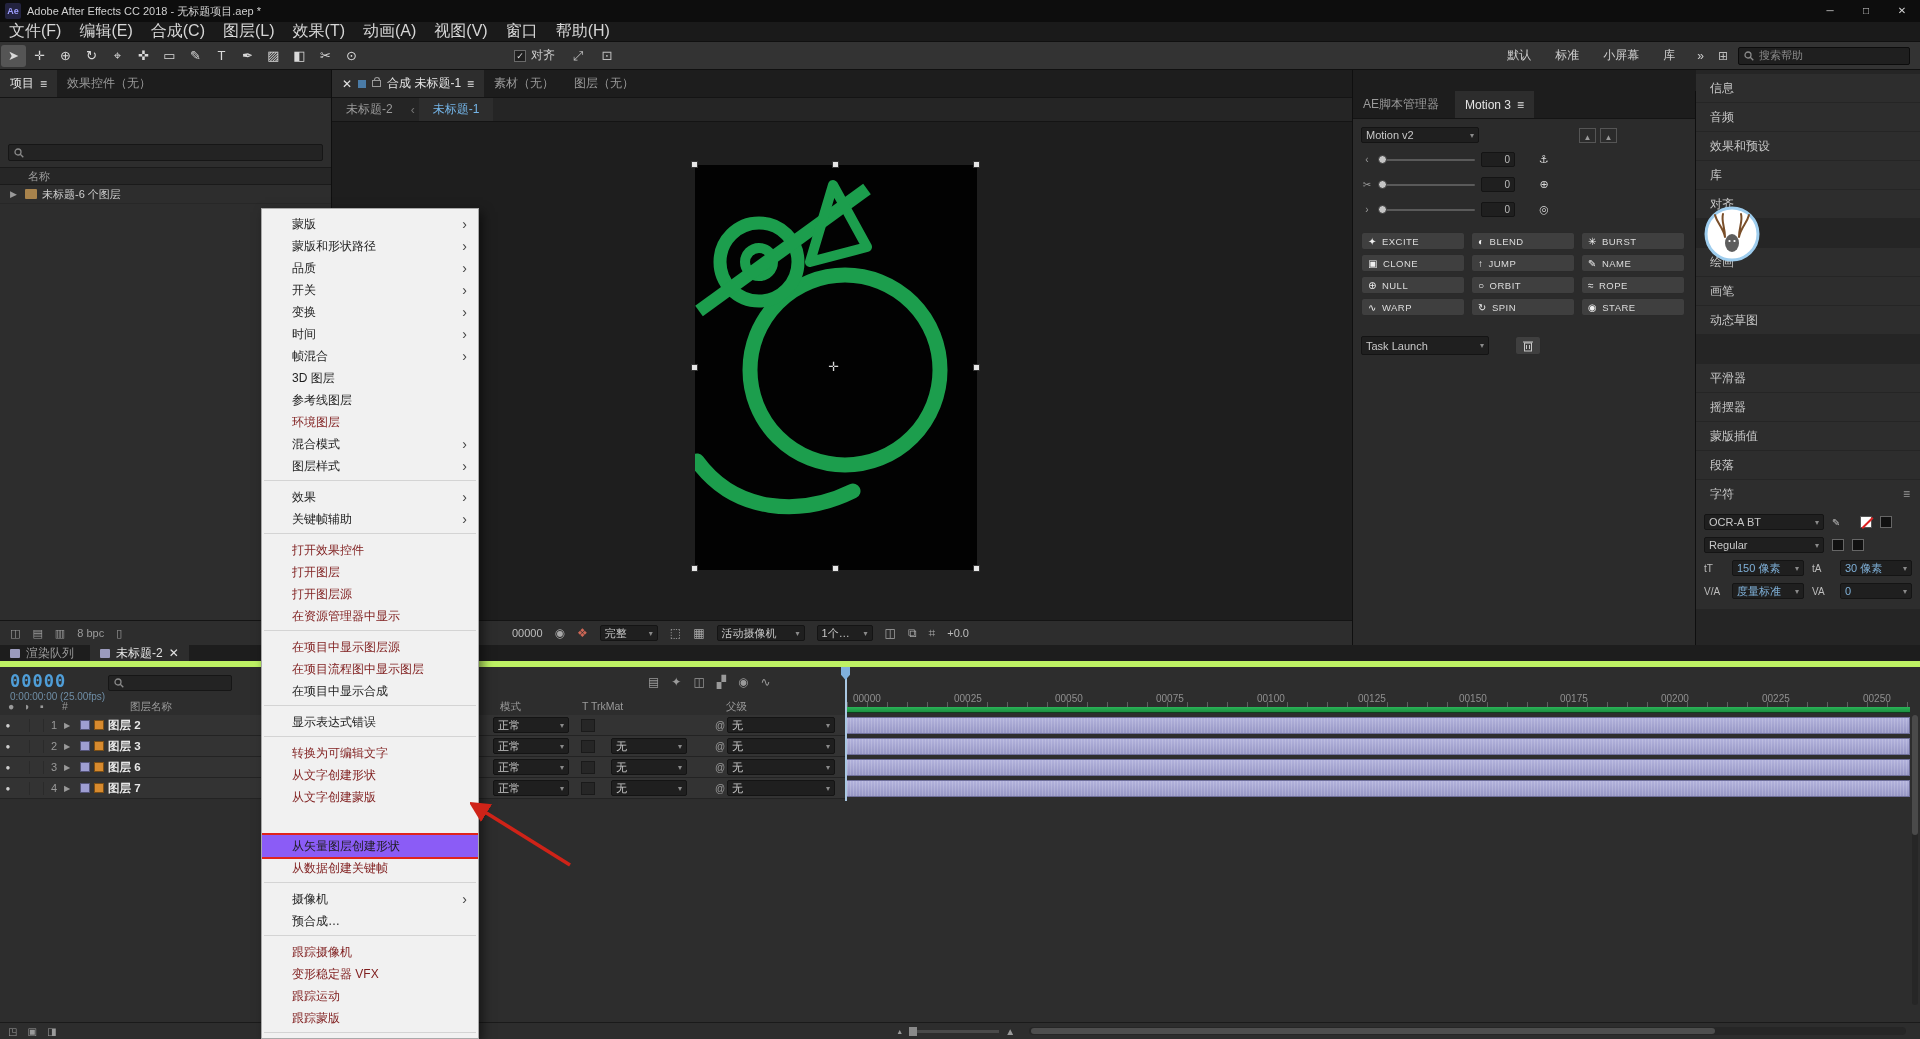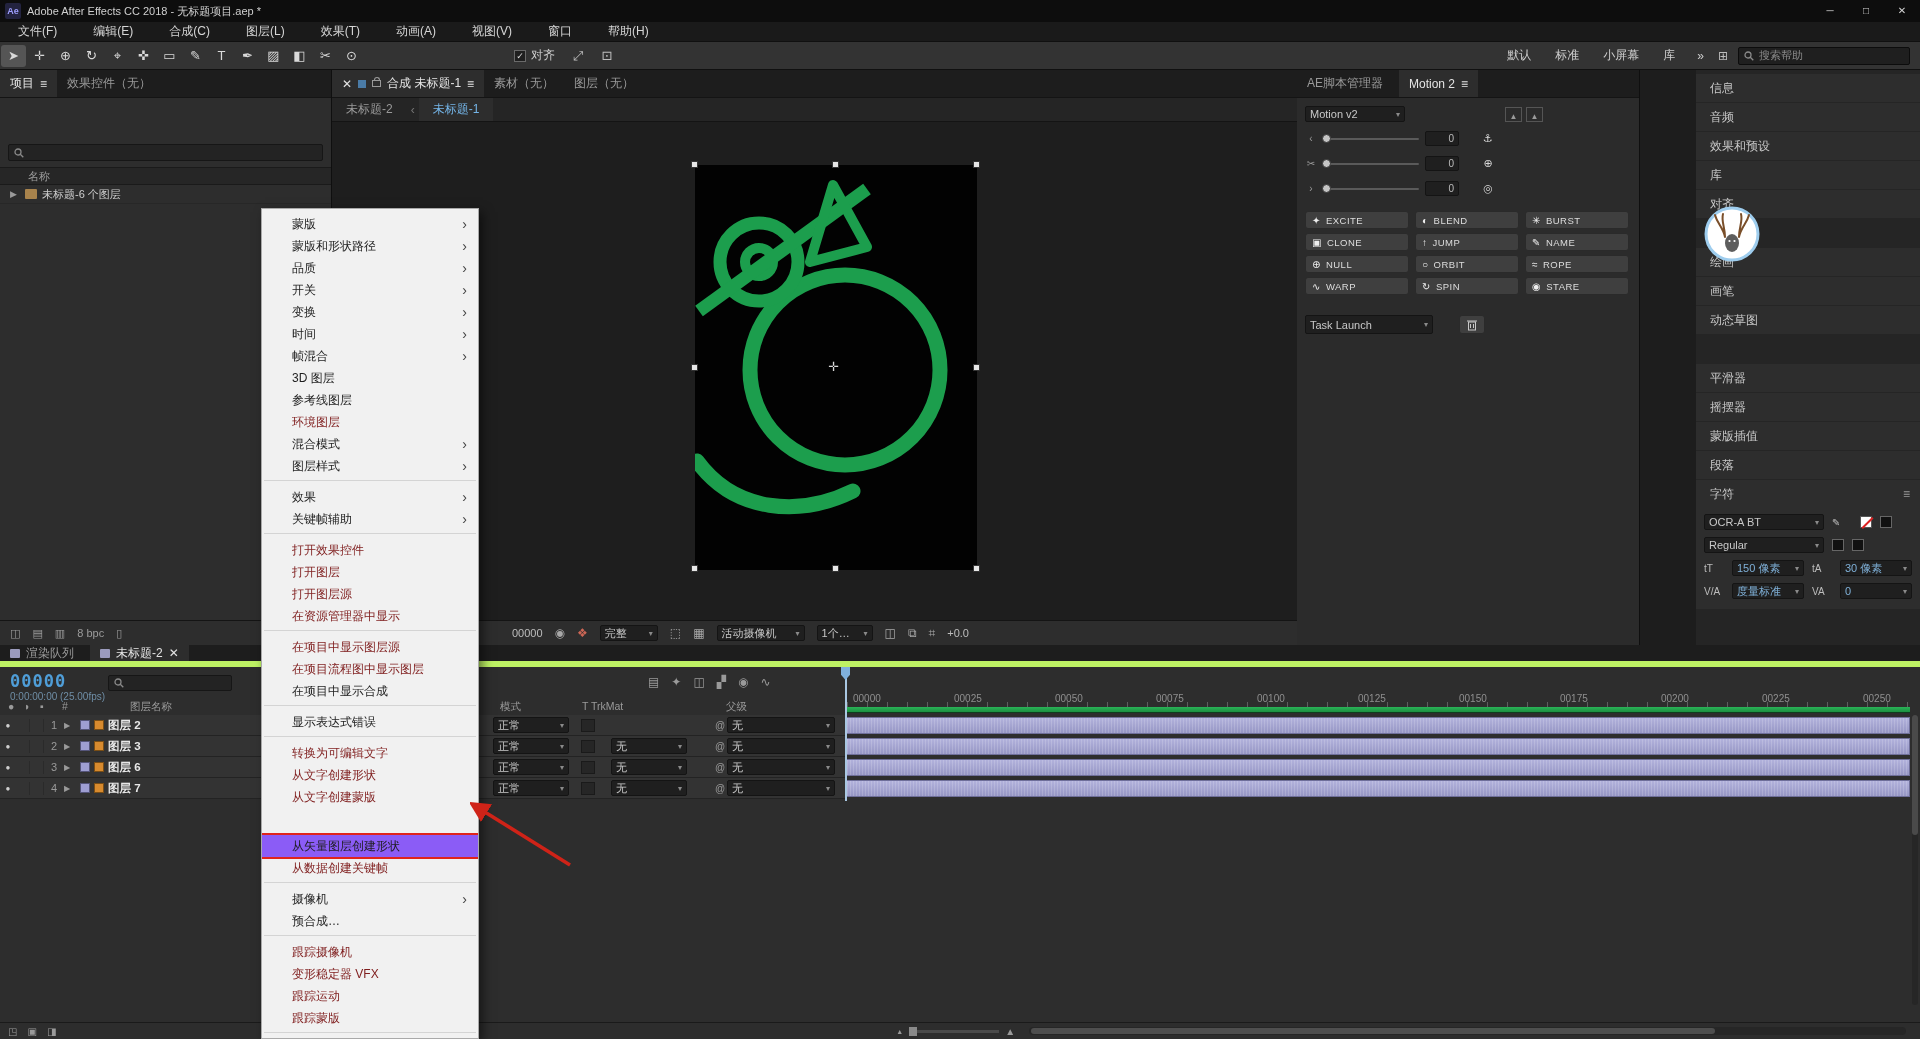--- a/index.html
+++ b/index.html
@@ -6,21 +6,21 @@
   body{font-family:"Liberation Sans","DejaVu Sans",sans-serif;background:#000;}
   .app{position:relative;width:1920px;height:1039px;background:#1d1d1d;overflow:hidden;font-size:12px;color:#c8c8c8;}
 
   
   .titlebar{position:absolute;left:0;top:0;width:100%;height:22px;background:#0d0d0d;display:flex;align-items:center;}
   .ae-badge{width:16px;height:16px;margin:0 6px 0 5px;background:#23233f;color:#9f9fff;font-size:9px;font-weight:bold;display:flex;align-items:center;justify-content:center;border-radius:2px;}
   .win-title{font-size:11px;color:#cfcfcf;}
   .win-controls{margin-left:auto;display:flex;}
   .win-controls span{width:36px;text-align:center;font-size:10px;color:#d5d5d5;line-height:22px;}
   .menubar{position:absolute;left:0;top:22px;width:100%;height:20px;background:#1a1a1a;display:flex;align-items:center;border-bottom:1px solid #101010;}
-  .menubar span{padding:0 18px;color:#d6d6d6;font-size:12px;}
+  .menubar span{padding:0 9px;color:#d6d6d6;font-size:16px;}
   .toolbar{position:absolute;left:0;top:42px;width:100%;height:28px;background:#333;display:flex;align-items:center;border-bottom:1px solid #101010;}
   .tool{width:25px;height:22px;display:flex;align-items:center;justify-content:center;color:#d9d9d9;font-size:13px;border-radius:3px;margin-left:1px;}
   .tool.active{background:#555;}
   .snap{display:flex;align-items:center;gap:5px;margin-left:150px;color:#cfcfcf;}
   .cb{width:12px;height:12px;background:#1f1f1f;border:1px solid #6a6a6a;display:inline-flex;align-items:center;justify-content:center;font-size:9px;color:#ddd;}
   .tb-extra{margin-left:18px;color:#bdbdbd;font-size:13px;}
   .workspaces{margin-left:auto;display:flex;align-items:center;gap:24px;color:#cfcfcf;}
   .ws-ovf{color:#cfcfcf;}
   .grid-ic{margin:0 10px 0 14px;color:#bdbdbd;}
   .searchbox{width:172px;height:18px;background:#1f1f1f;border:1px solid #0c0c0c;border-radius:2px;display:flex;align-items:center;gap:5px;padding:0 5px;margin-right:10px;color:#8a8a8a;font-size:11px;}
@@ -59,21 +59,21 @@
   .comp{position:absolute;left:363px;top:43px;width:282px;height:405px;background:#020202;}
   .hnd{position:absolute;width:7px;height:7px;background:#e6e6e6;border:1px solid #333;}
   .anchor{position:absolute;left:133px;top:194px;color:#d8d8d8;font-size:13px;}
   .vfooter{position:absolute;left:0;bottom:0;width:100%;height:25px;background:#2d2d2d;border-top:1px solid #141414;display:flex;align-items:center;gap:12px;padding-left:180px;color:#bdbdbd;font-size:11px;}
   .vic{color:#a8a8a8;font-size:12px;}
   .lockico{width:9px;height:7px;border:1px solid #9a9a9a;position:relative;display:inline-block;}
   .lockico::before{content:"";position:absolute;top:-4px;left:1px;width:4px;height:3px;border:1px solid #9a9a9a;border-bottom:none;border-radius:3px 3px 0 0;}
   .bluechip{width:8px;height:8px;background:#4a7ba6;display:inline-block;}
 
   
-  .motion{left:1297px;width:343px;background:#2b2b2b;}
+  .motion{left:1353px;width:343px;background:#2b2b2b;margin-top:21px;}
   .mrow1{display:flex;align-items:center;margin:8px 8px 0;}
   .pic-ic{width:17px;height:15px;border:1px solid #555;display:inline-flex;align-items:flex-end;justify-content:center;font-size:8px;color:#9a9a9a;margin-left:4px;}
   .slider{display:flex;align-items:center;gap:6px;margin:8px 8px 0;height:17px;}
   .sl-lead{width:12px;color:#9a9a9a;font-size:10px;text-align:center;}
   .sl-track{position:relative;width:96px;height:2px;background:#5a5a5a;border-radius:1px;}
   .sl-knob{position:absolute;left:-1px;top:-4px;width:9px;height:9px;border-radius:50%;background:#c4c4c4;border:1px solid #333;}
   .sl-val{width:34px;height:15px;background:#1f1f1f;border:1px solid #141414;border-radius:2px;color:#bdbdbd;font-size:10px;display:flex;align-items:center;justify-content:flex-end;padding:0 4px;}
   .sl-ric{width:18px;text-align:center;font-size:11px;color:#d8d8d8;margin-left:14px;}
   .mbtns{display:grid;grid-template-columns:repeat(3,104px);gap:4px 6px;margin:14px 8px 0;}
   .mbtn{height:18px;background:#3f3f3f;border:1px solid #2a2a2a;border-radius:3px;display:flex;align-items:center;gap:5px;padding:0 6px;color:#ddd;font-size:9.5px;letter-spacing:.5px;}
@@ -356,26 +356,26 @@
   </div>
 
   <div class="panel motion">
     <div class="tabrow">
 
     <span class="tab">
           <span>AE脚本管理器</span>
           <span></span>
         </span>
         <span class="tab active">
-          <span>Motion 2</span>
+          <span>Motion 3</span>
           <span>≡</span>
         </span>
       </div>
     <div class="mrow1">
-      <span class="dd" style="width:100px">
+      <span class="dd" style="width:118px">
           <span>Motion v2</span>
         </span>
       <span style="margin-left:96px;display:flex">
         <span class="pic-ic">▲</span>
         <span class="pic-ic">▲</span>
       </span>
     </div>
     <div>
 
         <div class="slider">

